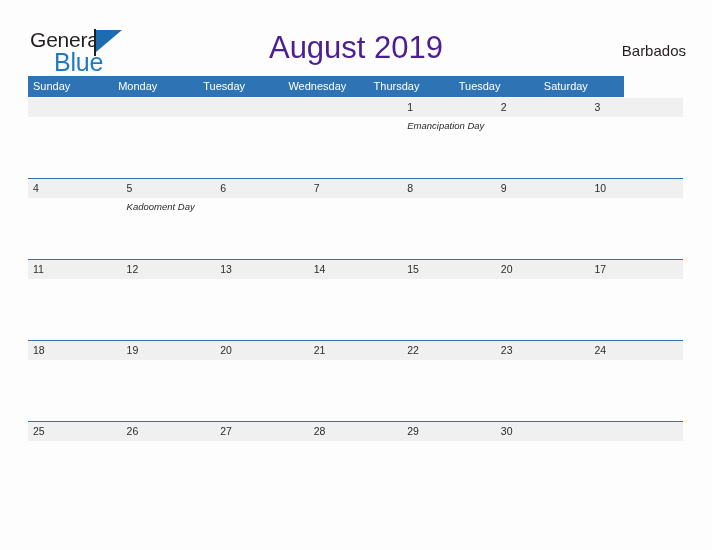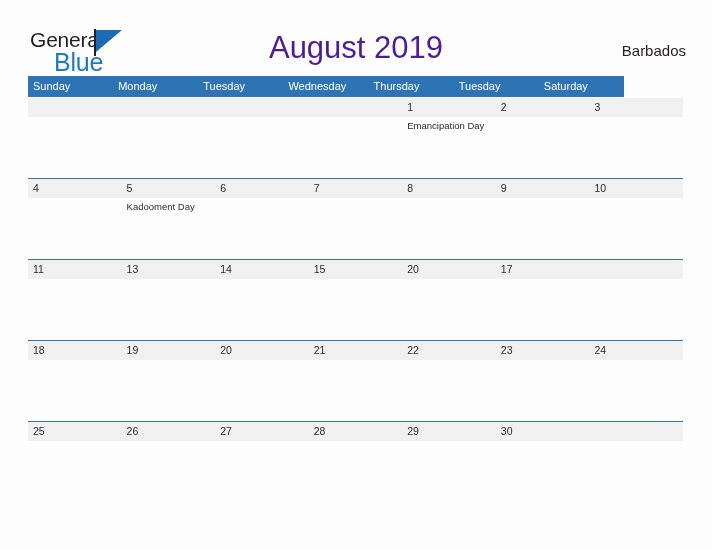--- a/index.html
+++ b/index.html
@@ -152,20 +152,21 @@
     font-size: 10.5px;
     color: #2b2b2b;
   }
   .day-event {
     display: block;
     margin-top: 3px;
     font-size: 9.5px;
     line-height: 12px;
     color: #2b2b2b;
     white-space: nowrap;
+    font-style: italic;
   }
   .day-cell.empty .day-number { visibility: hidden; }
 </style>
 </head>
 <body>
 
 <div class="topbar">
 
   <div class="logo">
     <span class="logo-general">General</span>
@@ -249,20 +250,23 @@
         </div>
       </div>
       <div class="week-row">
         <div class="sep"></div>
         <div class="week-band"></div>
         <div class="week-cells">
           <div class="day-cell">
             <span class="day-number">11</span>
           </div>
           <div class="day-cell">
+            <span class="day-number">12</span>
+          </div>
+          <div class="day-cell">
             <span class="day-number">13</span>
           </div>
           <div class="day-cell">
             <span class="day-number">14</span>
           </div>
           <div class="day-cell">
             <span class="day-number">15</span>
           </div>
           <div class="day-cell">
             <span class="day-number">20</span>

